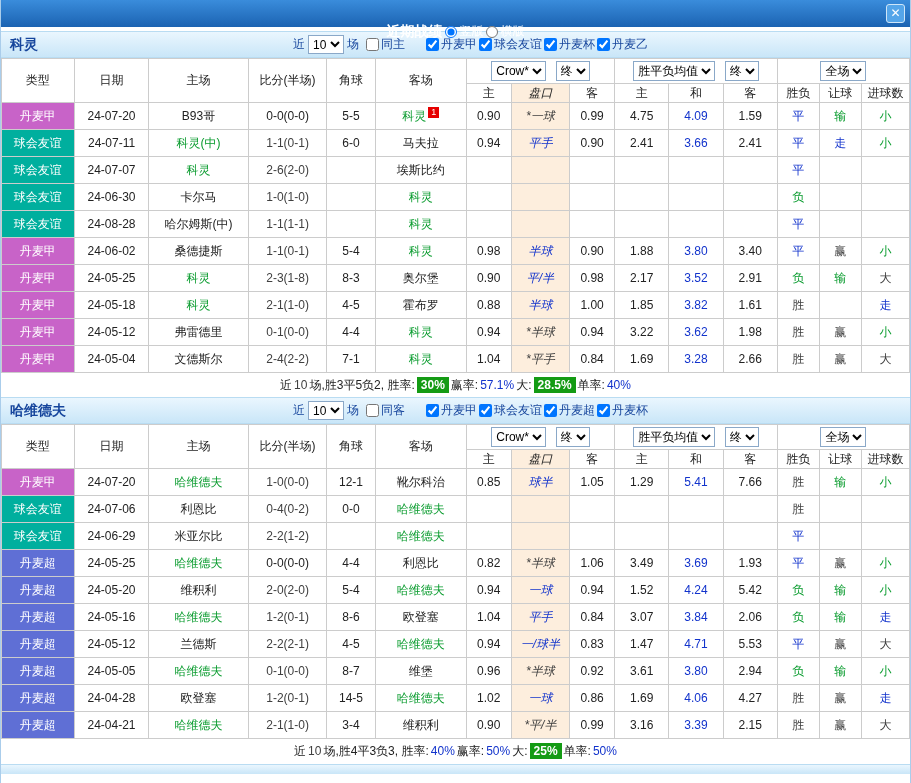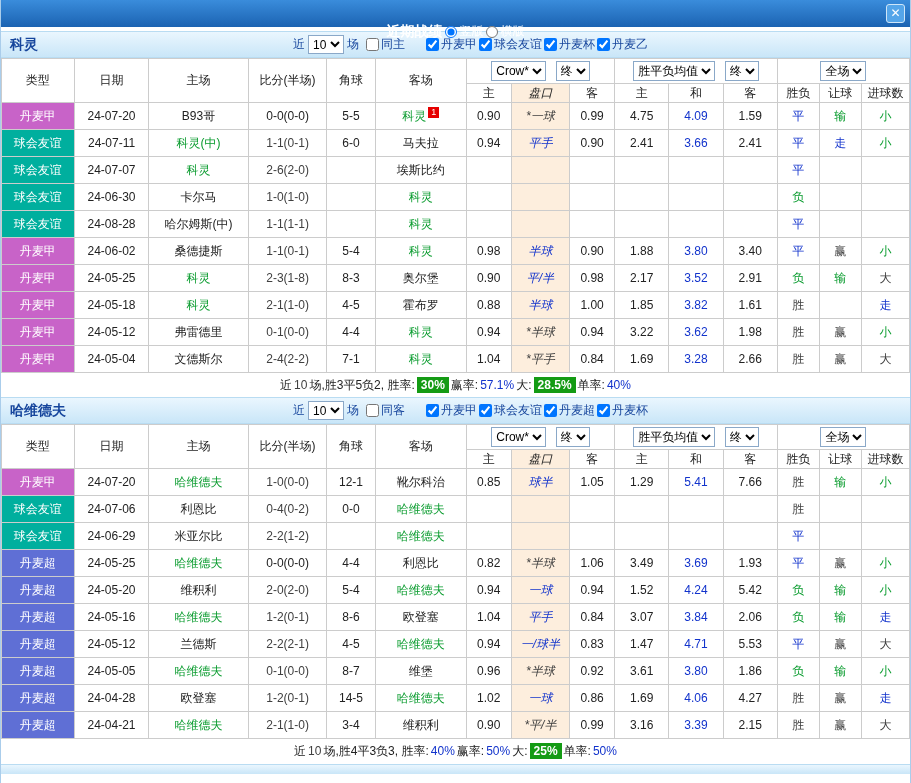--- a/index.html
+++ b/index.html
@@ -555,21 +555,21 @@
           <td class="t-dark">24-05-05</td>
           <td><span class="team-green">哈维德夫</span></td>
           <td class="t-red">0-1(0-0)</td>
           <td class="t-dark">8-7</td>
           <td><span>维堡</span></td>
           <td class="t-dark">0.96</td>
           <td class="hcp-bg t-red">*半球</td>
           <td class="t-dark">0.92</td>
           <td class="t-dark">3.61</td>
           <td class="t-blue">3.80</td>
-          <td class="t-dark">1.86</td>
+          <td class="t-dark">2.94</td>
           <td class="t-green">负</td>
           <td class="t-green">输</td>
           <td class="t-green">小</td>
         </tr>
         <tr>
           <td class="type-cell" style="background: rgb(95, 111, 213);">丹麦超</td>
           <td class="t-dark">24-04-28</td>
           <td><span>欧登塞</span></td>
           <td class="t-red">1-2(0-1)</td>
           <td class="t-dark">14-5</td>

